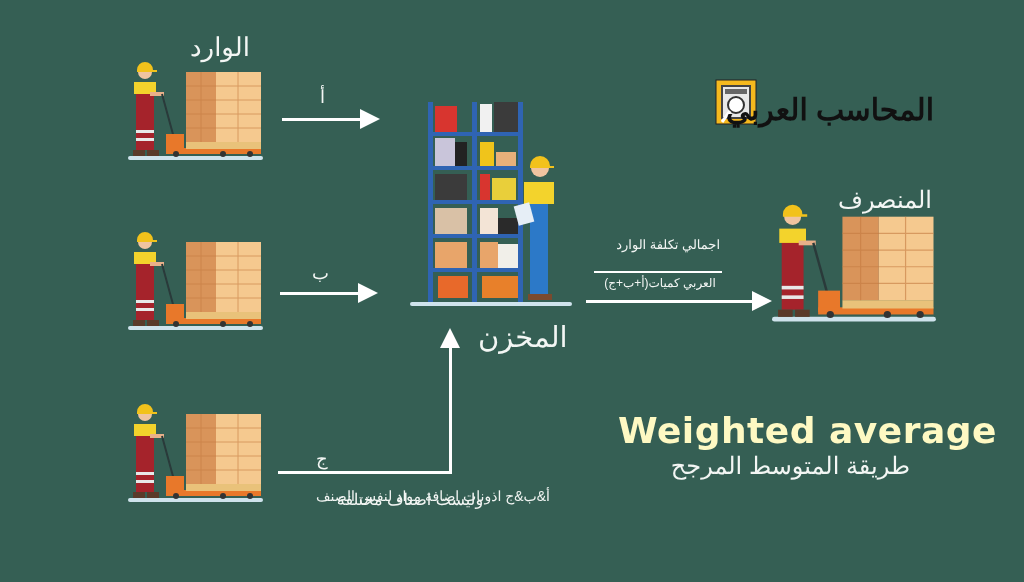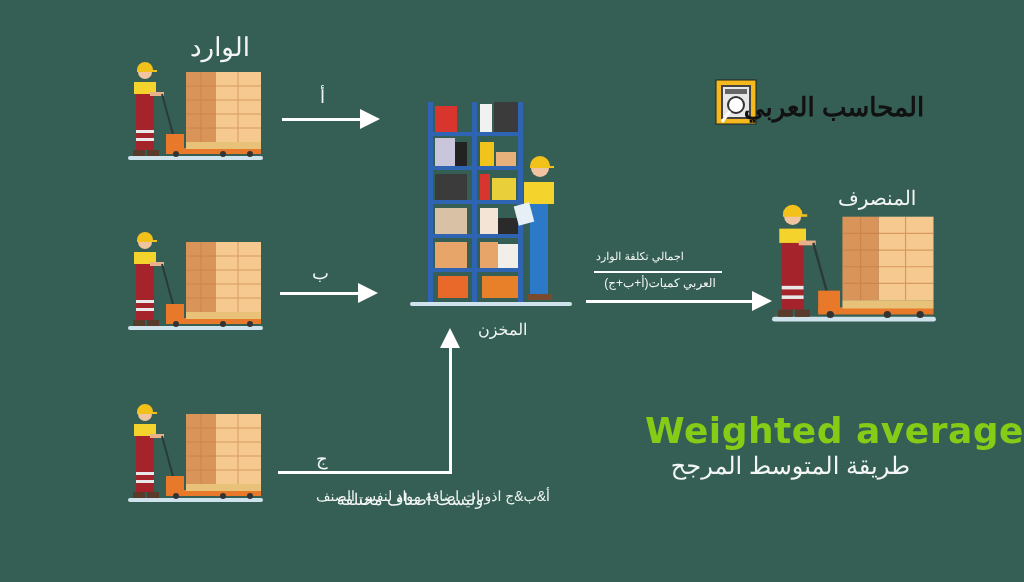--- a/index.html
+++ b/index.html
@@ -118,43 +118,43 @@
 
   <rect x="120" y="100" width="18" height="100" fill="#2c79c8"></rect>
   <rect x="114" y="86" width="30" height="22" fill="#f3d32c"></rect>
   <circle cx="130" cy="72" r="9" fill="#f0c4a0"></circle>
   <path d="M120 70 A10 10 0 0 1 140 70 L144 70 L144 72 L120 72 Z" fill="#f2c21b"></path>
   <rect x="106" y="108" width="16" height="20" fill="#e6eef6" transform="rotate(-15 114 118)"></rect>
   <rect x="118" y="198" width="12" height="6" fill="#7a4a2e"></rect>
   <rect x="130" y="198" width="12" height="6" fill="#7a4a2e"></rect>
 </svg>
 
-<div class="abs ar" style="left:478px; top:320px; font-size:16px;">المخزن</div>
+<div class="abs ar" style="left:478px; top:320px; font-size:29px;">المخزن</div>
 
-<div class="abs ar" style="left:596px; top:250px; width:124px; text-align:left; font-size:11px;">اجمالي تكلفة الوارد</div>
+<div class="abs ar" style="left:596px; top:237px; width:124px; text-align:right; font-size:13px;">اجمالي تكلفة الوارد</div>
 <div class="line" style="left:594px; top:271px; width:128px; height:2px;"></div>
 <div class="abs ar" style="left:590px; top:276px; width:140px; text-align:center; font-size:12px;">العربي كميات(أ+ب+ج)</div>
 
 <div class="line" style="left:586px; top:300px; width:168px; height:3px;"></div>
 <div class="tri-right" style="left:752px; top:291px;"></div>
 
-<div class="abs ar" style="left:838px; top:186px; font-size:20px;">المنصرف</div>
+<div class="abs ar" style="left:838px; top:186px; font-size:24px;">المنصرف</div>
 
 <svg class="abs" style="left:772px; top:200px;" width="170" height="124" viewBox="0 0 140 104" preserveAspectRatio="none">
   <use href="#pallet-worker"></use>
 </svg>
 
 <div class="abs" style="left:714px; top:78px; width:224px; height:72px;">
   <svg class="abs" style="left:0; top:0;" width="46" height="50" viewBox="0 0 46 50">
     <rect x="2" y="2" width="40" height="44" fill="#f5b91e" stroke="#222" stroke-width="1"></rect>
     <rect x="8" y="8" width="28" height="32" fill="#e8e8e8" stroke="#444" stroke-width="2"></rect>
     <rect x="11" y="11" width="22" height="5" fill="#666"></rect>
     <circle cx="22" cy="27" r="8" fill="#ffffff" stroke="#333" stroke-width="2"></circle>
     <line x1="16" y1="33" x2="8" y2="44" stroke="#ffffff" stroke-width="3"></line>
   </svg>
-  <div class="abs ar" style="left:20px; top:14px; width:200px; text-align:center; font-size:26px; font-weight:bold; color:#111;">المحاسب العربي</div>
+  <div class="abs ar" style="left:20px; top:14px; width:200px; text-align:left; font-size:30px; font-weight:bold; color:#111;">المحاسب العربي</div>
 </div>
 
 <div class="abs ar" style="left:270px; top:488px; width:280px; font-size:14px;">أ&amp;ب&amp;ج اذونات اضافة مواد لنفس الصنف</div>
 <div class="abs ar" style="left:270px; top:490px; width:280px; text-align:center; font-size:16px;">وليست اصناف مختلفة</div>
 
-<div class="abs" style="left:645px; top:410px; font-size:36px; font-weight:bold; font-family:'DejaVu Sans', sans-serif; color:#84cc16; letter-spacing:0.5px;">Weighted average</div>
+<div class="abs" style="left:618px; top:410px; font-size:36px; font-weight:bold; font-family:'DejaVu Sans', sans-serif; color:#fef9c3; letter-spacing:0.5px;">Weighted average</div>
 <div class="abs ar" style="left:650px; top:452px; width:260px; text-align:right; font-size:24px;">طريقة المتوسط المرجح</div>
 
 </body></html>

